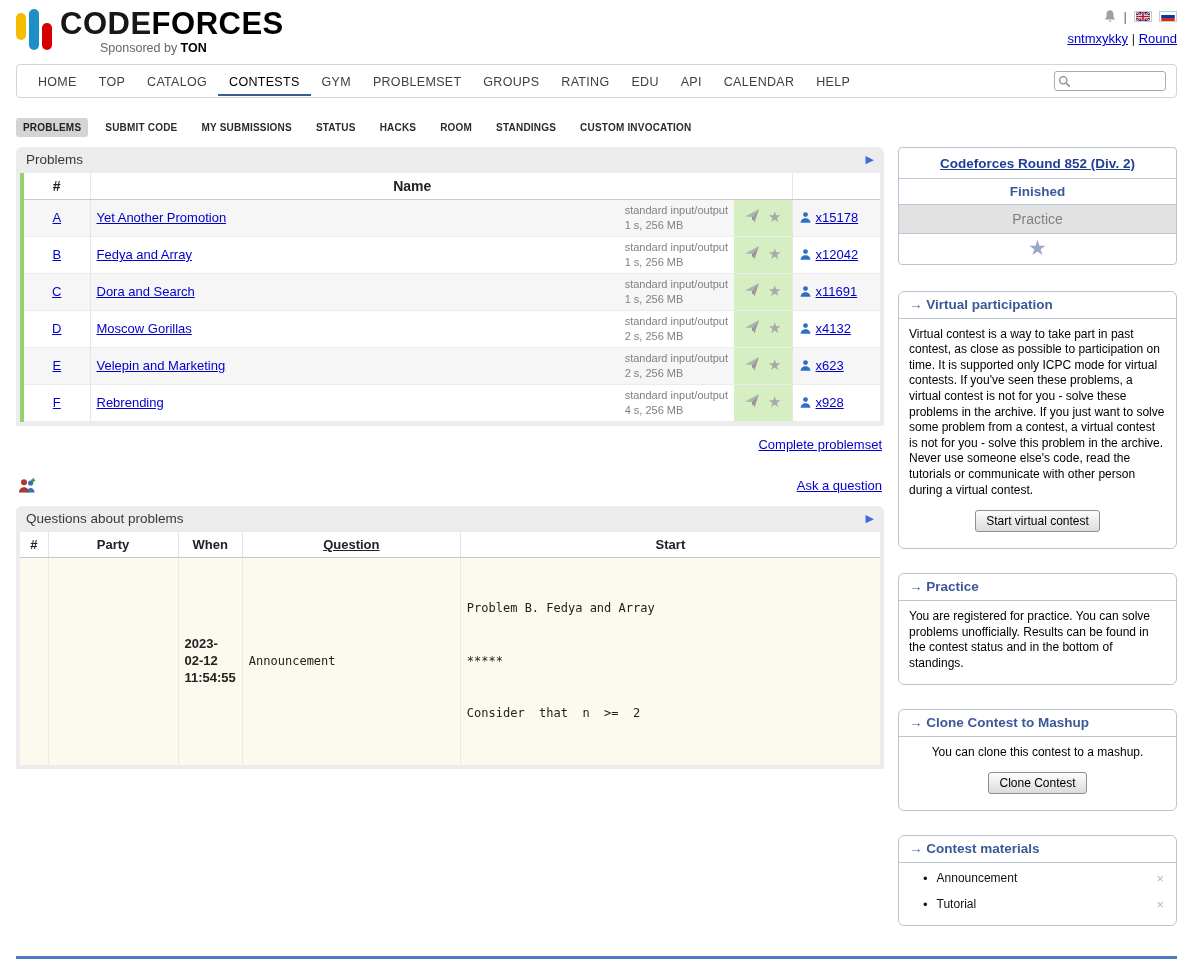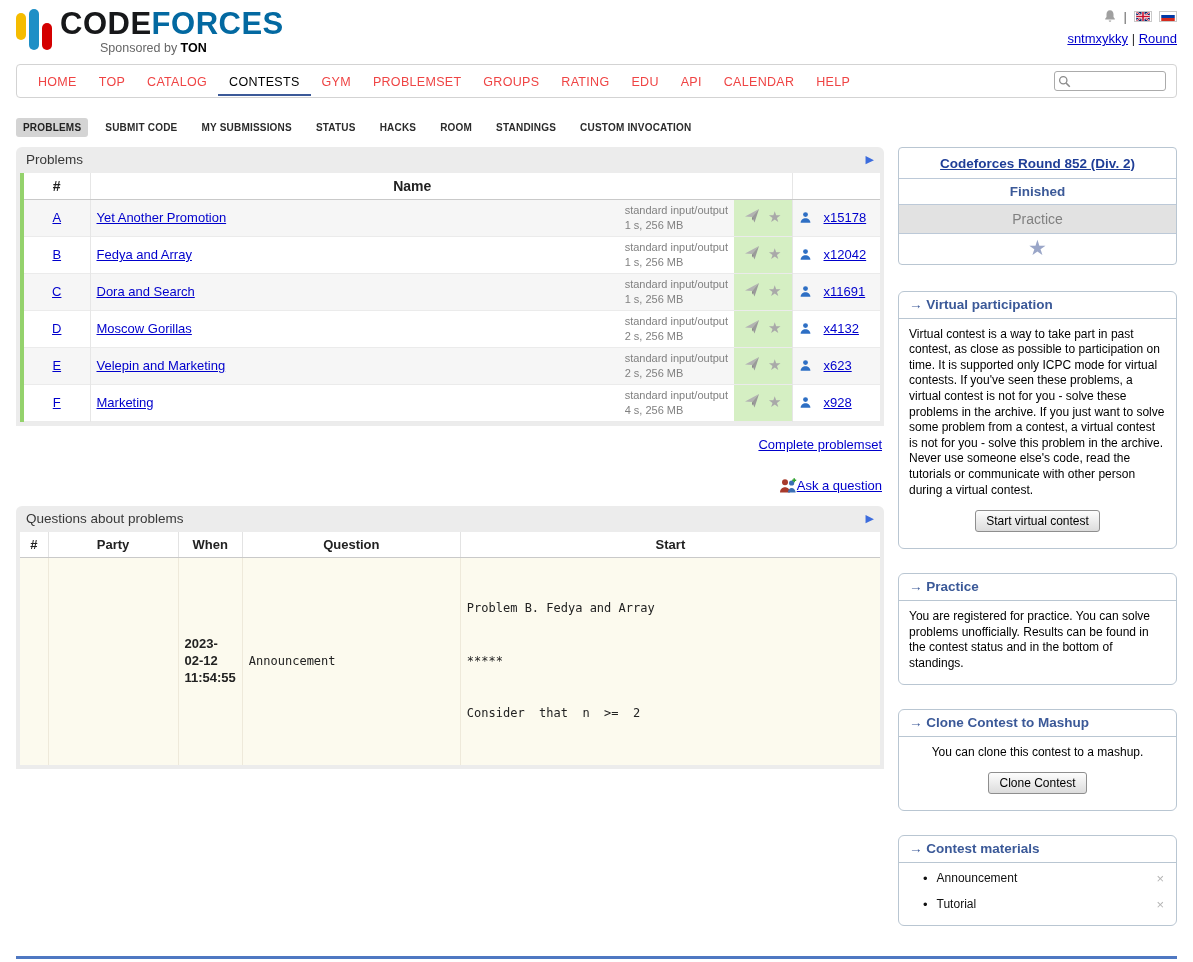--- a/index.html
+++ b/index.html
@@ -16,39 +16,39 @@
   .site-header { display: flex; justify-content: space-between; padding: 8px 16px 4px; }
   .logo { display: flex; gap: 8px; align-items: flex-start; text-decoration: none; }
   .logo-bars { display: flex; gap: 3px; height: 48px; }
   .logo-bars .bar { width: 10px; border-radius: 5px; }
   .bar-y { height: 27px; margin-top: 5px; background: #f5bc00; }
   .bar-b { height: 41px; margin-top: 1px; background: #1e8fc6; }
   .bar-r { height: 27px; margin-top: 15px; background: #d40000; }
   .logo-text { line-height: 1; }
   .logo-line { font-size: 31px; font-weight: bold; letter-spacing: .5px; }
   .logo-code { color: #17181a; }
-  .logo-forces { color: #0369a1; }
+  .logo-forces { color: #000000; }
   .logo-sub { margin-top: 3px; font-size: 12.5px; color: #666; padding-left: 40px; }
   .logo-sub b { color: #000; }
   .header-right { text-align: right; font-size: 13px; }
   .header-icons { display: flex; align-items: center; justify-content: flex-end; gap: 7px; height: 16px; }
   .hdr-sep { color: #666; }
   .flag { width: 18px; height: 11px; display: inline-block; cursor: pointer; border: 1px solid #c9c9c9; }
   .flag svg { display: block; width: 100%; height: 100%; }
   .header-user { margin-top: 7px; }
   .header-user span { color: #333; }
 
   
   .mainnav {
     margin: 4px 16px 0; height: 36px;
     border: 1px solid #d3d3d3; border-radius: 4px;
     display: flex; align-items: center; padding: 0 10px;
   }
   .nav-item {
-    font-size: 12.5px; color: #ef4444; text-decoration: none;
+    font-size: 12.5px; color: #404040; text-decoration: none;
     padding: 9px 11px 7px; letter-spacing: .3px;
   }
   .nav-item.active { border-bottom: 2px solid #3b5998; padding-bottom: 5px; color: #000; }
   .searchbox { margin-left: auto; position: relative; }
   .search-input {
     width: 112px; height: 20px; border: 1px solid #ababab; border-radius: 3px;
     padding: 0 4px 0 20px; font-size: 12px; outline: none; background: #fff;
   }
   .search-icon { position: absolute; left: 4px; top: 3px; width: 13px; height: 13px; }
 
@@ -78,37 +78,37 @@
   .problems-table tbody tr:nth-child(odd) { background: #f6f6f6; }
   .td-letter { width: 68px; text-align: center; border-left: 4px solid #94d26c; border-right: 1px solid #e6e6e6; }
   .td-name { padding: 2px 6px; }
   .name-wrap { display: flex; justify-content: space-between; align-items: center; gap: 8px; }
   .prob-limits { text-align: left; color: #818181; font-size: 11px; line-height: 1.35; white-space: nowrap; }
   .td-icons { width: 58px; background: #d5efc3; text-align: center; }
   .icon-pair { display: inline-flex; align-items: center; gap: 8px; }
   .plane-icon svg { width: 16px; height: 16px; display: block; cursor: pointer; }
   .fav-star { color: #a9a9a9; font-size: 15px; cursor: pointer; line-height: 1; }
   .td-solved { width: 88px; border-left: 1px solid #e6e6e6; padding: 4px 6px; }
-  .solved-wrap { display: flex; align-items: center; gap: 12px; }
+  .solved-wrap { display: flex; align-items: center; gap: 4px; }
   .person-icon svg { width: 13px; height: 13px; display: block; }
 
   .below-link-row { text-align: right; padding: 5px 2px 0; font-size: 13px; }
-  .ask-row { text-align: right; margin: 26px 2px 12px; font-size: 13px; display: flex; justify-content: flex-end; align-items: center; }
+  .ask-row { text-align: right; margin: 26px 2px 12px; font-size: 13px; display: flex; justify-content: space-between; align-items: center; }
   .ask-icon svg { width: 18px; height: 16px; display: block; }
 
   
   .questions-table th { border-right: 1px solid #e3e3e3; font-size: 13px; }
   .questions-table th:last-child { border-right: none; }
   .questions-table td { border-right: 1px solid #eee9da; padding: 8px 6px; vertical-align: middle; }
   .questions-table td:last-child { border-right: none; }
   .q-row { background: #fcfaee; height: 70px; }
   .col-qidx { width: 28px; }
   .col-party { width: 130px; }
   .col-when { width: 64px; }
-  .col-question { width: 218px; }
+  .col-question { width: 218px; text-decoration: underline; }
   .q-when { font-weight: bold; text-align: left; font-size: 13px; line-height: 1.3; }
   .mono { font-family: "DejaVu Sans Mono", monospace; font-size: 12px; white-space: pre; line-height: 1.45; }
 
   
   .sidebox { border: 1px solid #b9c6d2; border-radius: 6px; margin-bottom: 24px; background: #fff; }
   .sidebox-title {
     padding: 5px 10px 6px; border-bottom: 1px solid #b9c6d2;
     color: #3b5998; font-weight: bold; font-size: 13.5px;
   }
   .sidebox-body { padding: 8px 10px 6px; font-size: 12px; line-height: 1.3; color: #000; }
@@ -391,21 +391,21 @@
                     </svg>
                   </span>
               <a>x623</a>
             </span>
               </td>
           </tr>
           <tr>
             <td class="td-letter"><a>F</a></td>
             <td class="td-name">
                 <div class="name-wrap">
-              <a>Marketing</a>
+              <a>Rebrending</a>
               <span class="prob-limits"><span>standard input/output</span><br><span>4 s, 256 MB</span></span>
             </div>
               </td>
             <td class="td-icons"><span class="icon-pair">
               <span class="plane-icon">
                     <svg viewBox="0 0 16 16">
                       <path d="M1 8.5 L15 1 L8 9 Z" fill="#b3b3b3"></path>
                       <path d="M8 9 L15 1 L10.5 14.5 Z" fill="#9a9a9a"></path>
                       <path d="M8 9 L8 12.5 L9.6 10.2 Z" fill="#8a8a8a"></path>
                     </svg>

